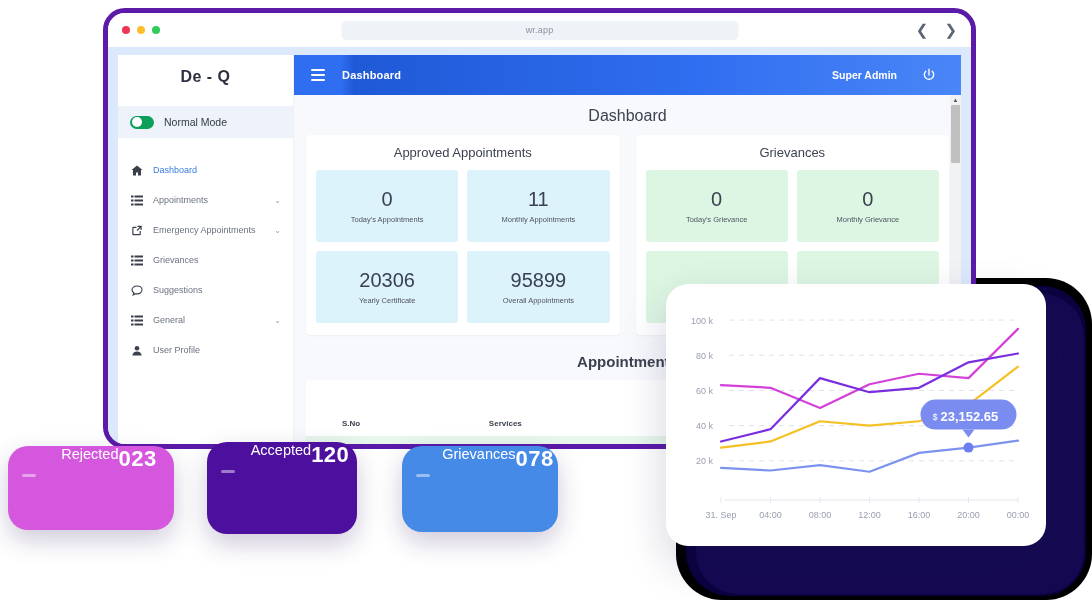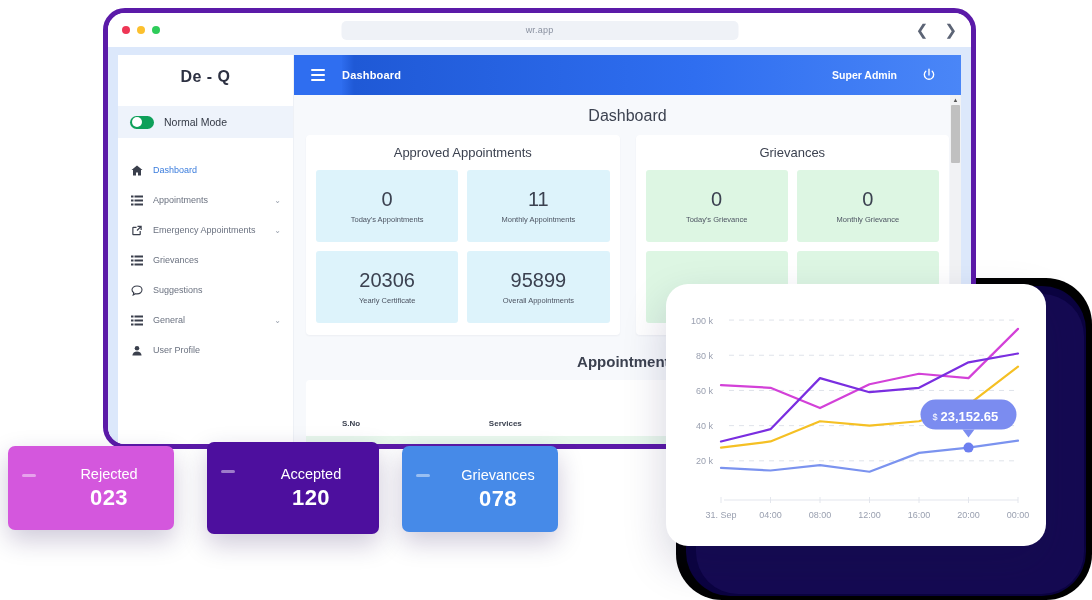--- a/index.html
+++ b/index.html
@@ -186,35 +186,34 @@
   .chart-card {
     position: absolute; left: 666px; top: 284px; width: 380px; height: 262px;
     background: #ffffff; border-radius: 22px;
     box-shadow: 0 18px 44px rgba(20,14,70,.18);
     overflow: hidden;
   }
   .chart-card svg { display: block; }
 
   
   .pill {
-    position: absolute; border-radius: 7px; color: #fff;
-    display: flex; flex-direction: column; justify-content: center;
+    position: absolute; border-radius: 20px; color: #fff;
+    display: flex; flex-direction: row; justify-content: center;
     padding-left: 36px;
     box-shadow: 0 10px 26px rgba(30,10,80,.22);
-    text-align: center;
   }
   .pill .dash {
     position: absolute; left: 14px; top: 28px; width: 14px; height: 3px;
     border-radius: 2px; background: rgba(255,255,255,.45);
   }
   .pill .ptitle { font-size: 14.5px; font-weight: normal; margin-bottom: 3px; }
   .pill .pval { font-size: 22px; font-weight: bold; letter-spacing: .5px; }
 
   .pill.rejected { left: 8px; top: 446px; width: 166px; height: 84px; background: #d457dd; }
-  .pill.accepted { left: 207px; top: 442px; width: 172px; height: 92px; background: #4d0f9e; }
+  .pill.accepted { left: 207px; top: 442px; width: 150px; height: 92px; background: #4d0f9e; }
   .pill.grievances { left: 402px; top: 446px; width: 156px; height: 86px; background: #468ae8; }
 </style>
 </head>
 <body>
 
 <div id="stage">
 
   <div class="navy-blob b1"></div>
   <div class="navy-blob b2"></div>
   <div class="navy-blob b3"></div>

